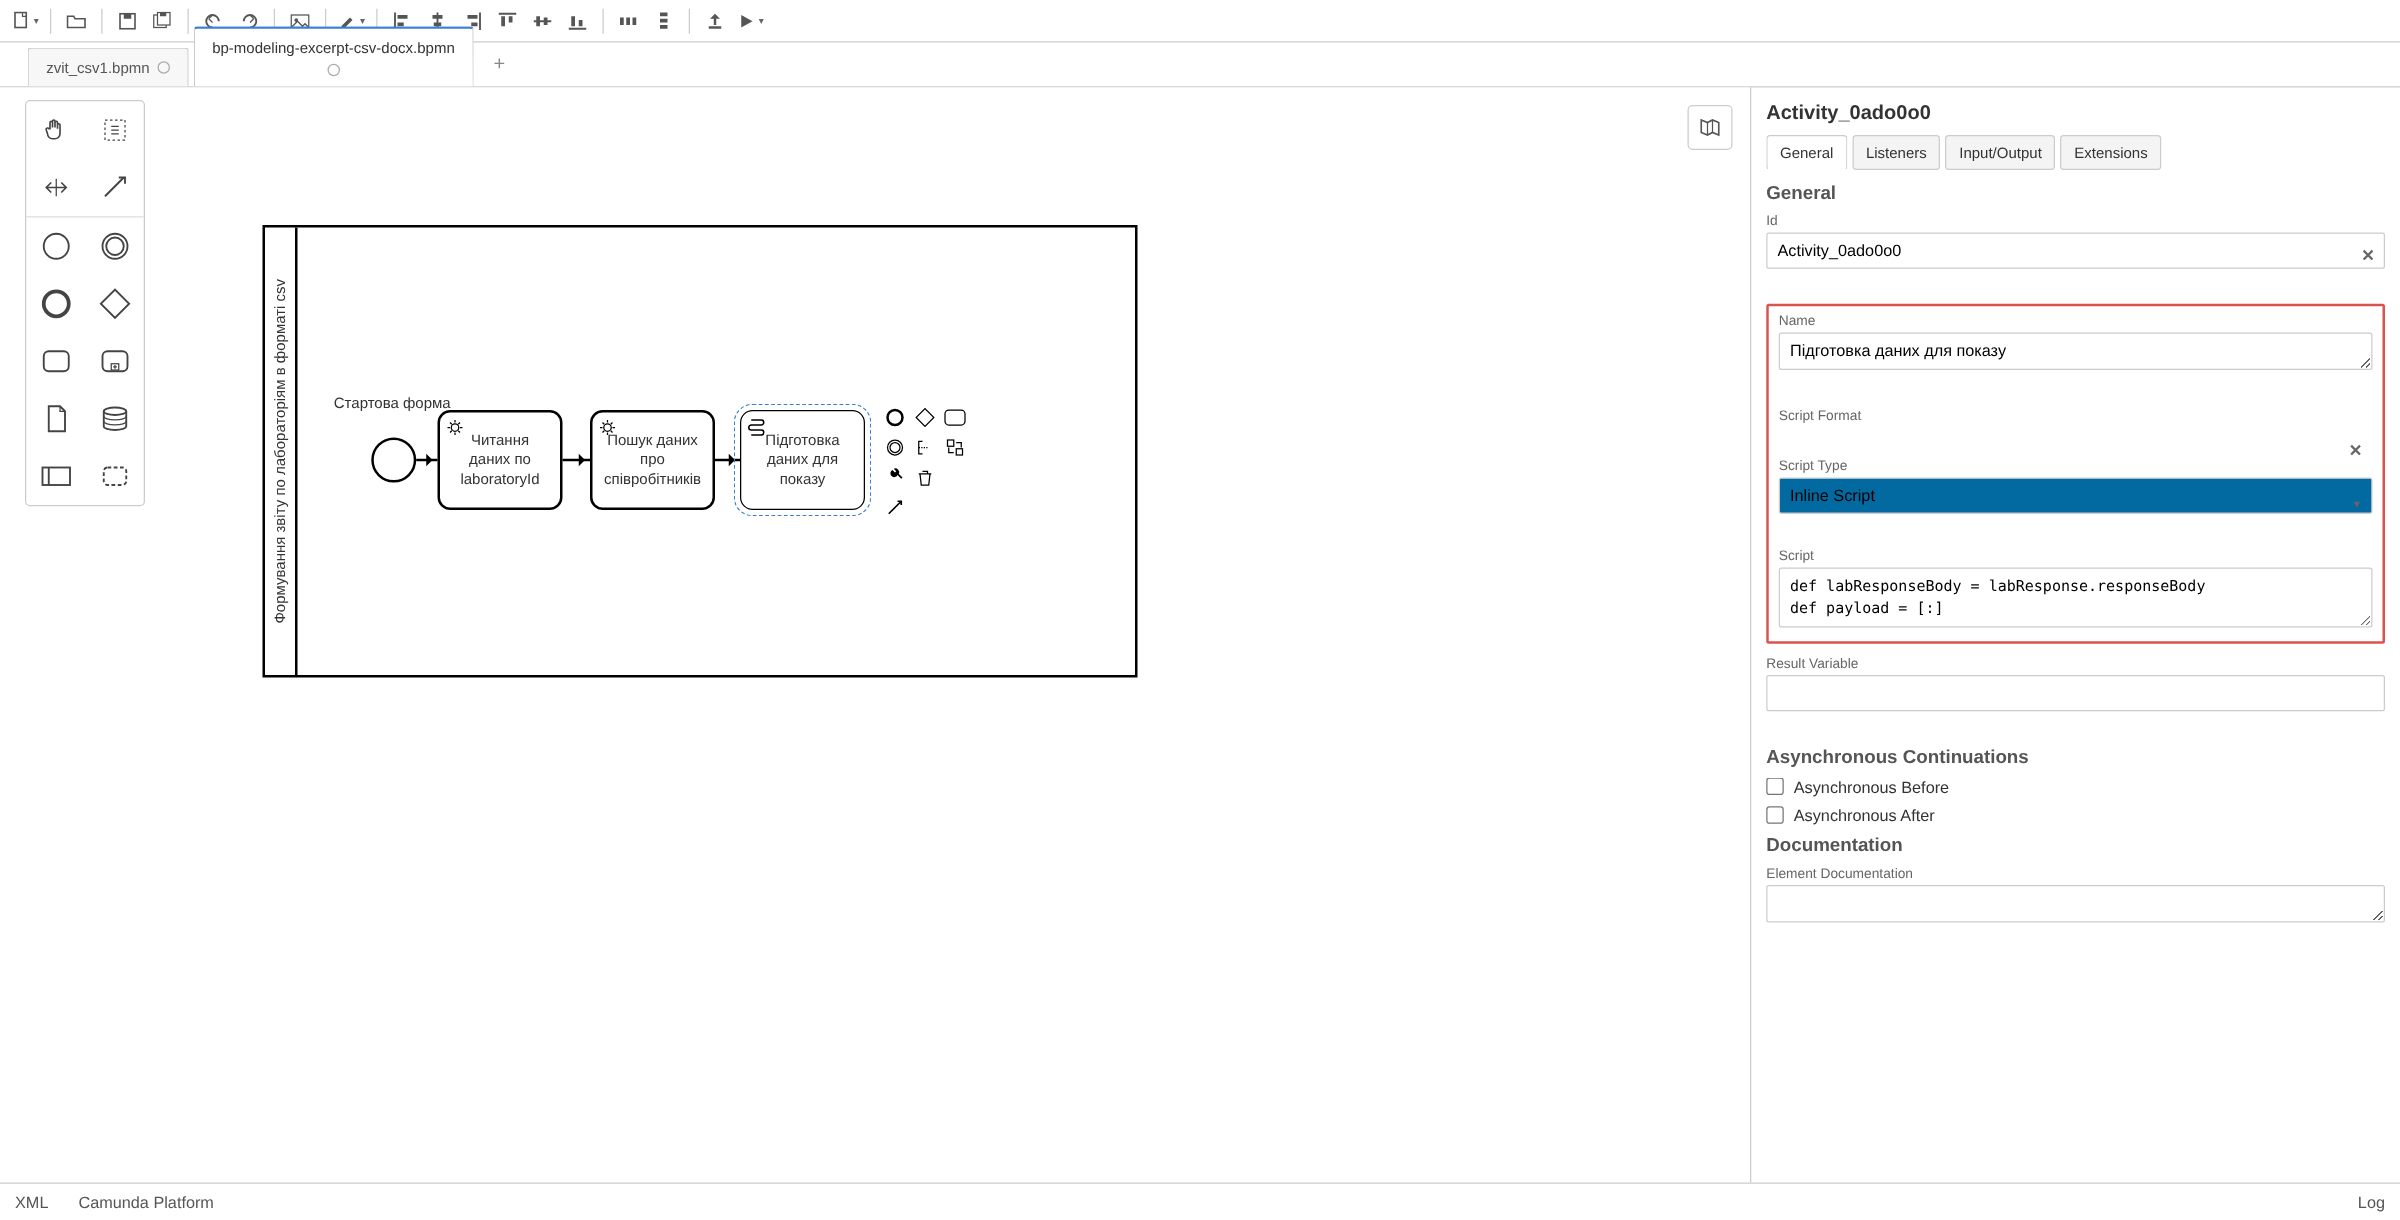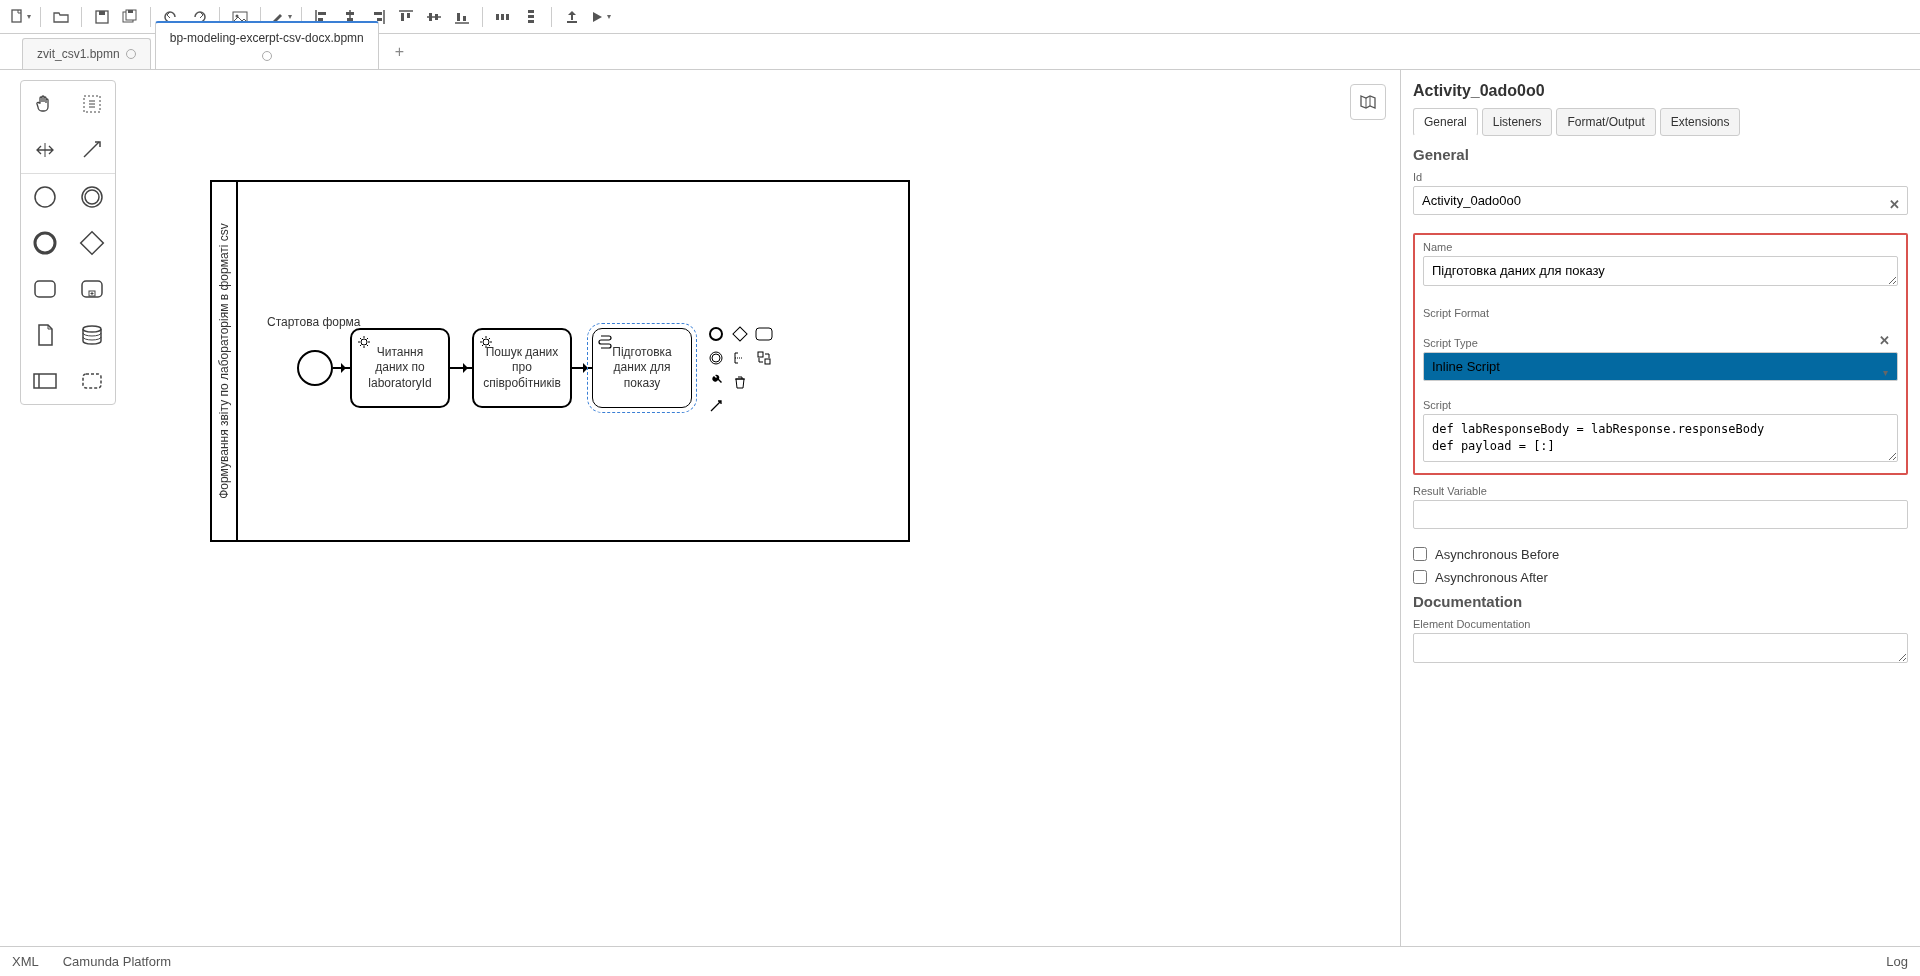--- a/index.html
+++ b/index.html
@@ -55,21 +55,21 @@
 
 .props-handle { position: absolute; left: -20px; top: 220px; width: 20px; height: 120px; border: 1px solid #ccc; border-right: none; background: #fff; display: flex; align-items: center; justify-content: center; }
 
 
 .props-title { font-size: 16px; font-weight: bold; margin: 4px 0 8px 0; }
 .props-tabs { display: flex; gap: 4px; margin-bottom: 10px; }
 .ptab { padding: 6px 10px; border: 1px solid #ccc; border-radius: 3px; font-size: 12px; cursor: pointer; background: #f4f4f4; }
 .ptab.active { background: #fff; border-bottom-color: #fff; position: relative; z-index: 1; }
 .section-title { font-size: 15px; font-weight: bold; color: #555; margin: 8px 0; }
 .field-label { font-size: 11px; color: #666; margin-bottom: 3px; display: block; }
-.field-row { margin-bottom: 18px; position: relative; }
+.field-row { margin-bottom: 28px; position: relative; }
 .text-input, .select-input, .textarea-input { width: 100%; padding: 6px 8px; border: 1px solid #ccc; border-radius: 2px; font-size: 13px; font-family: inherit; }
 .textarea-input { resize: vertical; min-height: 30px; }
 .clear-x { position: absolute; right: 8px; top: 26px; cursor: pointer; color: #666; font-weight: bold; }
 .select-input { appearance: none; background: #0369a1; }
 .select-caret { position: absolute; right: 10px; top: 30px; pointer-events: none; font-size: 10px; color: #666; }
 .highlight-box { border: 2px solid #d9534f; border-radius: 2px; padding: 6px 8px 8px 8px; margin-bottom: 10px; }
 .script-area { font-family: monospace; font-size: 12px; min-height: 42px; line-height: 1.4; white-space: pre; }
 .checkbox-row { display: flex; align-items: center; gap: 8px; margin-bottom: 8px; font-size: 13px; }
 .checkbox-row input { width: 14px; height: 14px; }
 
@@ -411,21 +411,21 @@
   </div>
 
   <div class="properties-area">
     <div class="props-handle"></div>
 
     <div class="props-title">Activity_0ado0o0</div>
 
     <div class="props-tabs">
       <div class="ptab active">General</div>
       <div class="ptab">Listeners</div>
-      <div class="ptab">Format/Output</div>
+      <div class="ptab">Input/Output</div>
       <div class="ptab">Extensions</div>
     </div>
 
     <div class="section-title">General</div>
 
     <div class="field-row">
       <label class="field-label">Id</label>
       <input class="text-input" value="Activity_0ado0o0" style="">
       <span class="clear-x">✕</span>
     </div>
@@ -455,20 +455,21 @@
         <textarea class="textarea-input script-area" style="">def labResponseBody = labResponse.responseBody
 def payload = [:]</textarea>
       </div>
     </div>
 
     <div class="field-row">
       <label class="field-label">Result Variable</label>
       <input class="text-input" value="" style="">
     </div>
 
+    <div class="section-title">Asynchronous Continuations</div>
     <div class="checkbox-row">
       <input type="checkbox" style="">
       <span>Asynchronous Before</span>
     </div>
     <div class="checkbox-row">
       <input type="checkbox" style="">
       <span>Asynchronous After</span>
     </div>
 
     <div class="section-title">Documentation</div>

